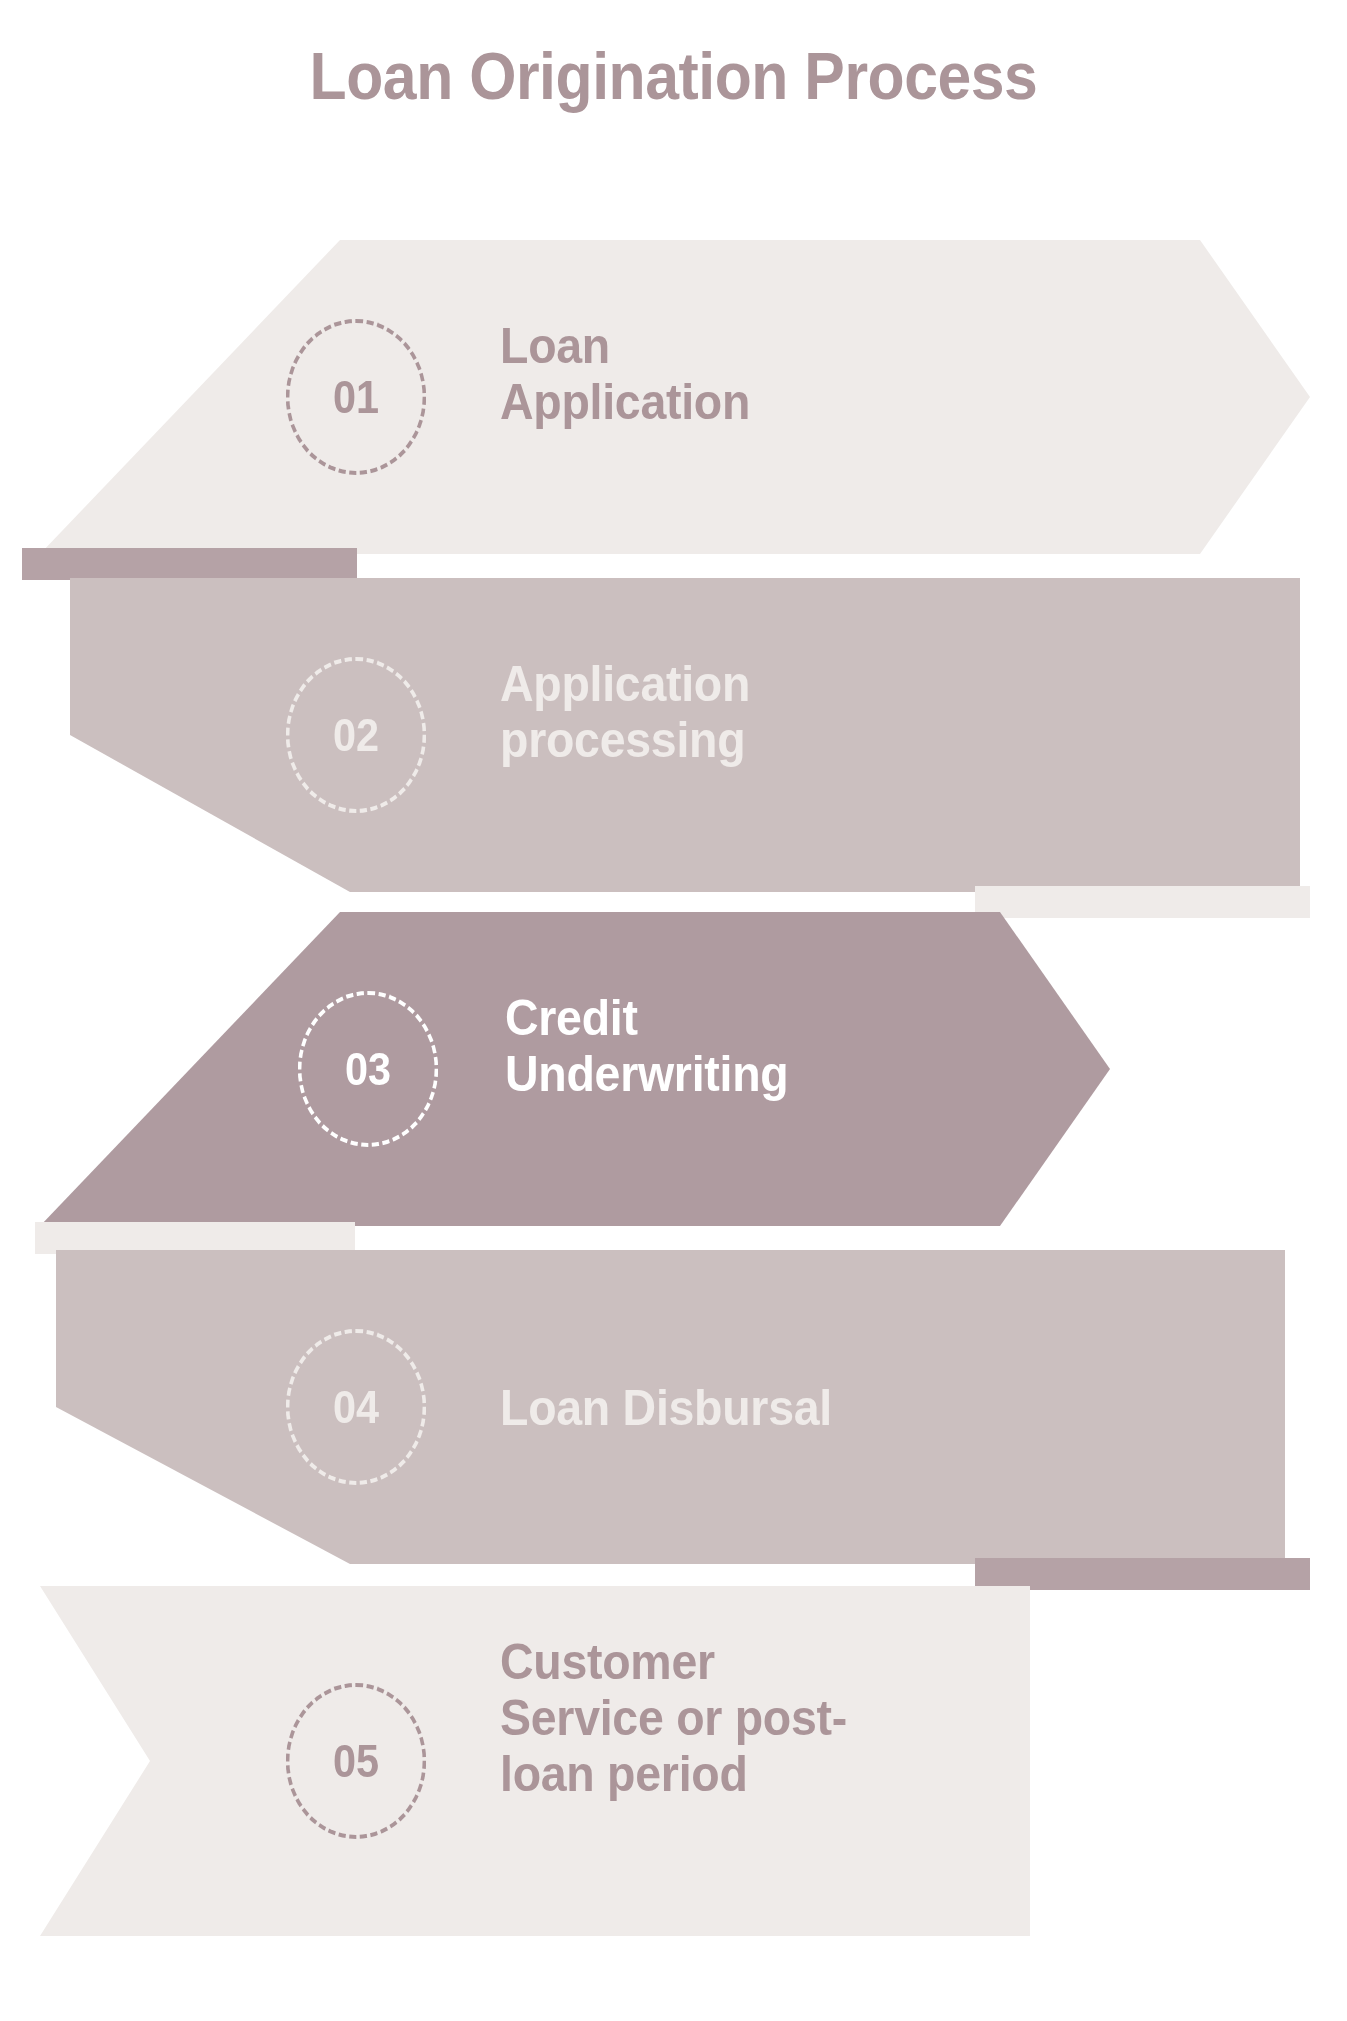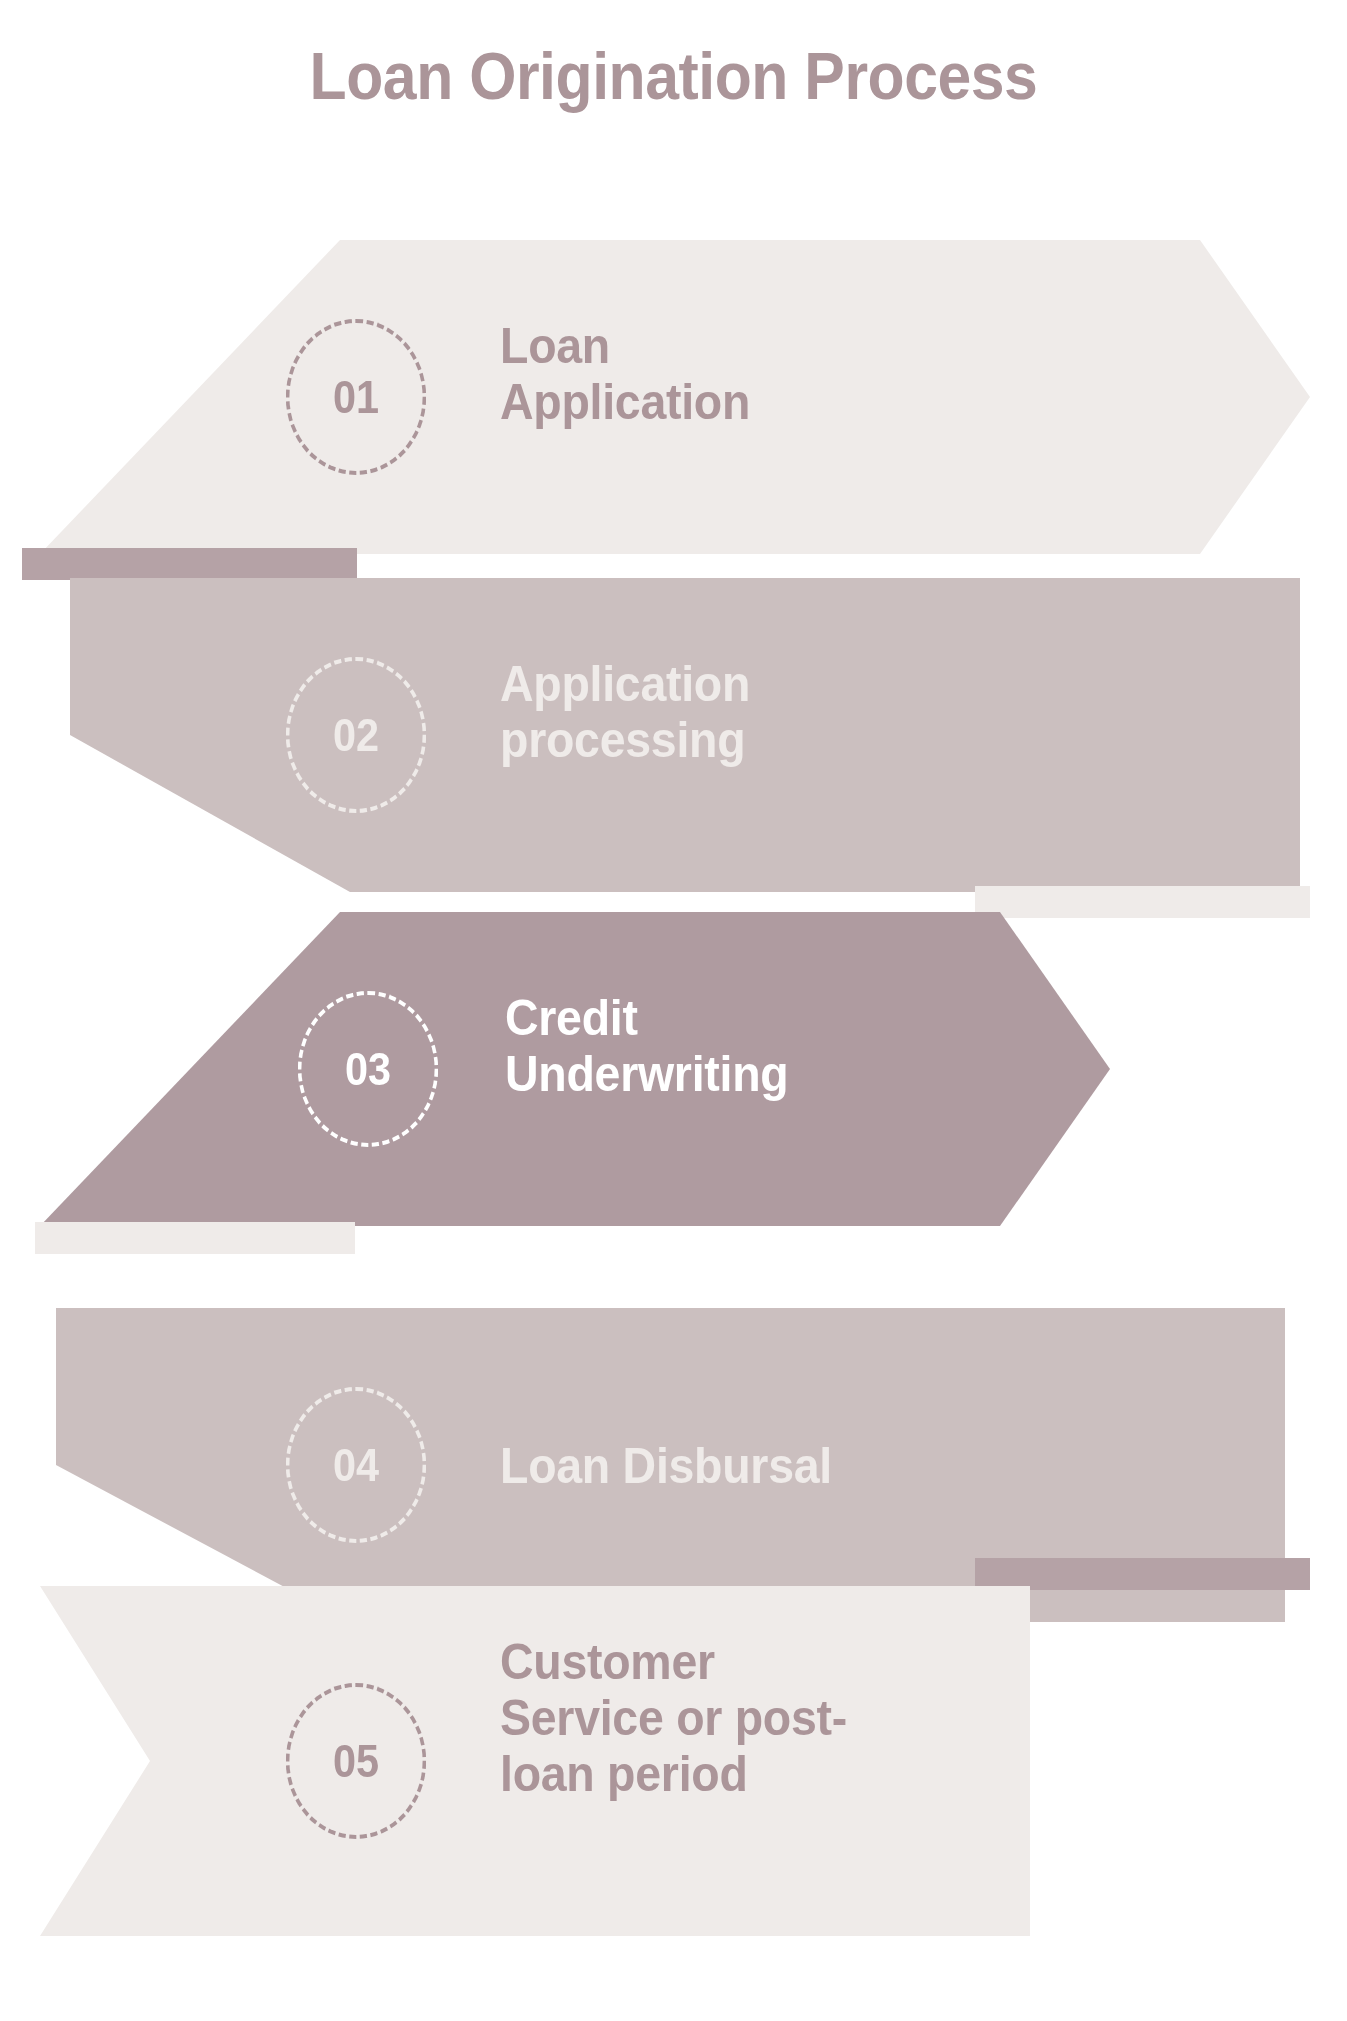--- a/index.html
+++ b/index.html
@@ -98,21 +98,21 @@
     </svg>
     <div class="numcirc" style="left: 290px; top: 79px; width: 156px; height: 156px; border: 4px dashed rgb(255, 255, 255); color: rgb(255, 255, 255);">
       <span>03</span>
     </div>
     <div class="bandtext" style="left: 505px; top: 78px; width: 700px; color: rgb(255, 255, 255);">Credit
 Underwriting</div>
   </div>
 
   <div class="connector" style="left: 35px; top: 1222px; width: 320px; height: 32px; background: rgb(239, 235, 233);"></div>
 
-  <div class="band" style="left:0px;top:1308px;width:1347px;height:314px;">
+  <div class="band" style="left:0px;top:1250px;width:1347px;height:314px;">
     <svg width="1347" height="314" viewBox="0 0 1347 314" style="position:absolute;left:0;top:0;">
       <polygon id="sh4" points="56,0 985,0 1285,0 1285,157 1285,314 350,314 56,157" fill="#CBBFBF"></polygon>
     </svg>
     <div class="numcirc" style="left: 278px; top: 79px; width: 156px; height: 156px; border: 4px dashed rgb(239, 235, 233); color: rgb(239, 235, 233);">
       <span>04</span>
     </div>
     <div class="bandtext" style="left: 500px; top: 130px; width: 740px; color: rgb(239, 235, 233);">Loan Disbursal</div>
   </div>
 
   <div class="connector" style="left: 975px; top: 1558px; width: 335px; height: 32px; background: rgb(181, 162, 166);"></div>

